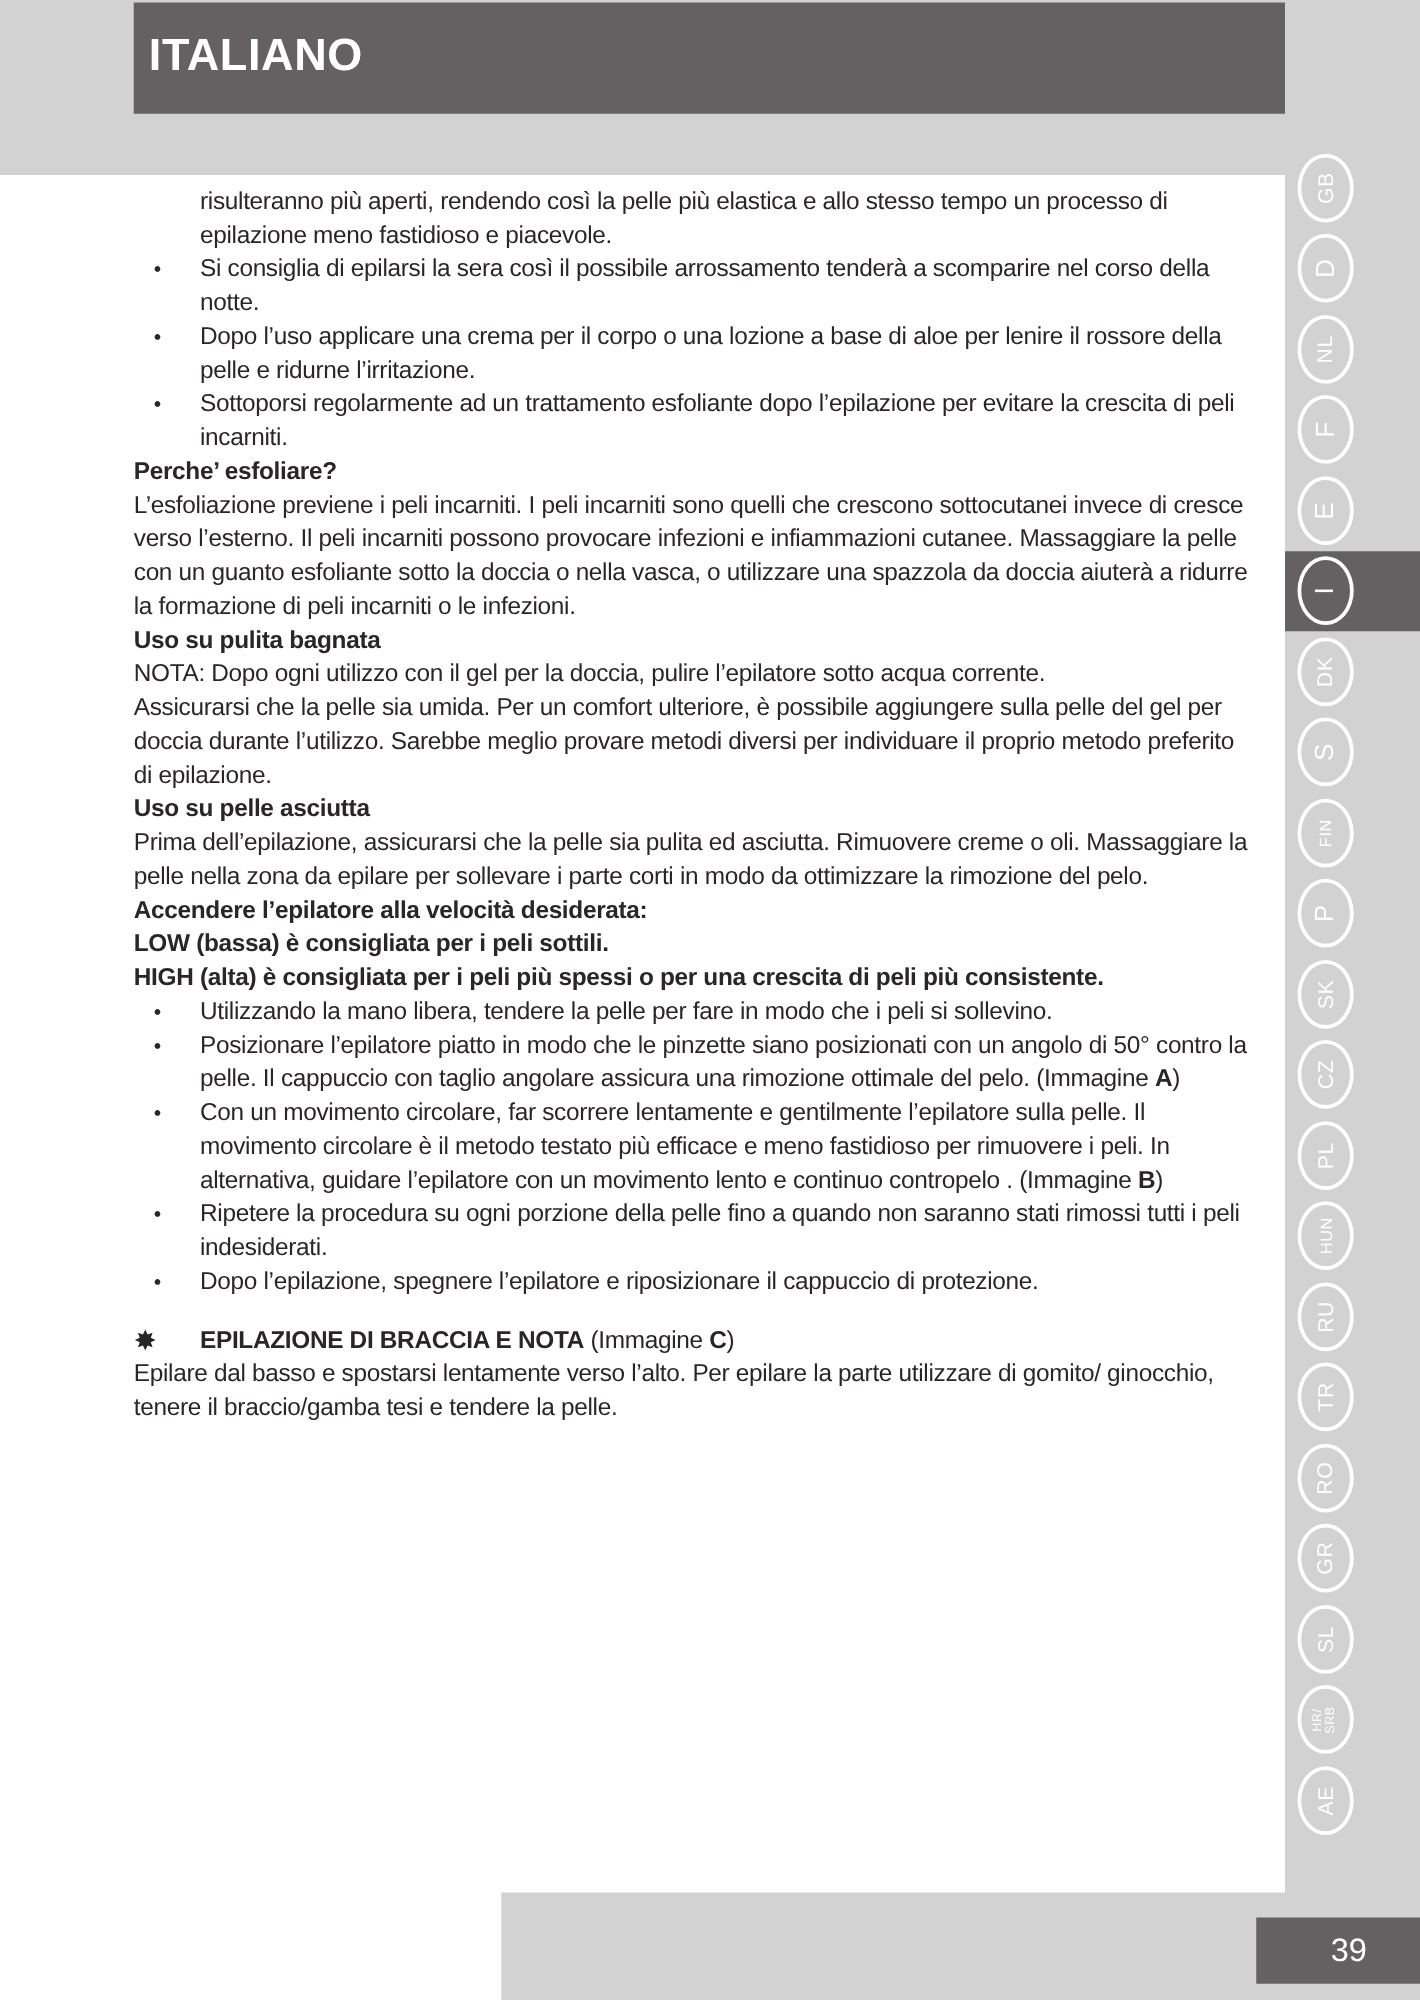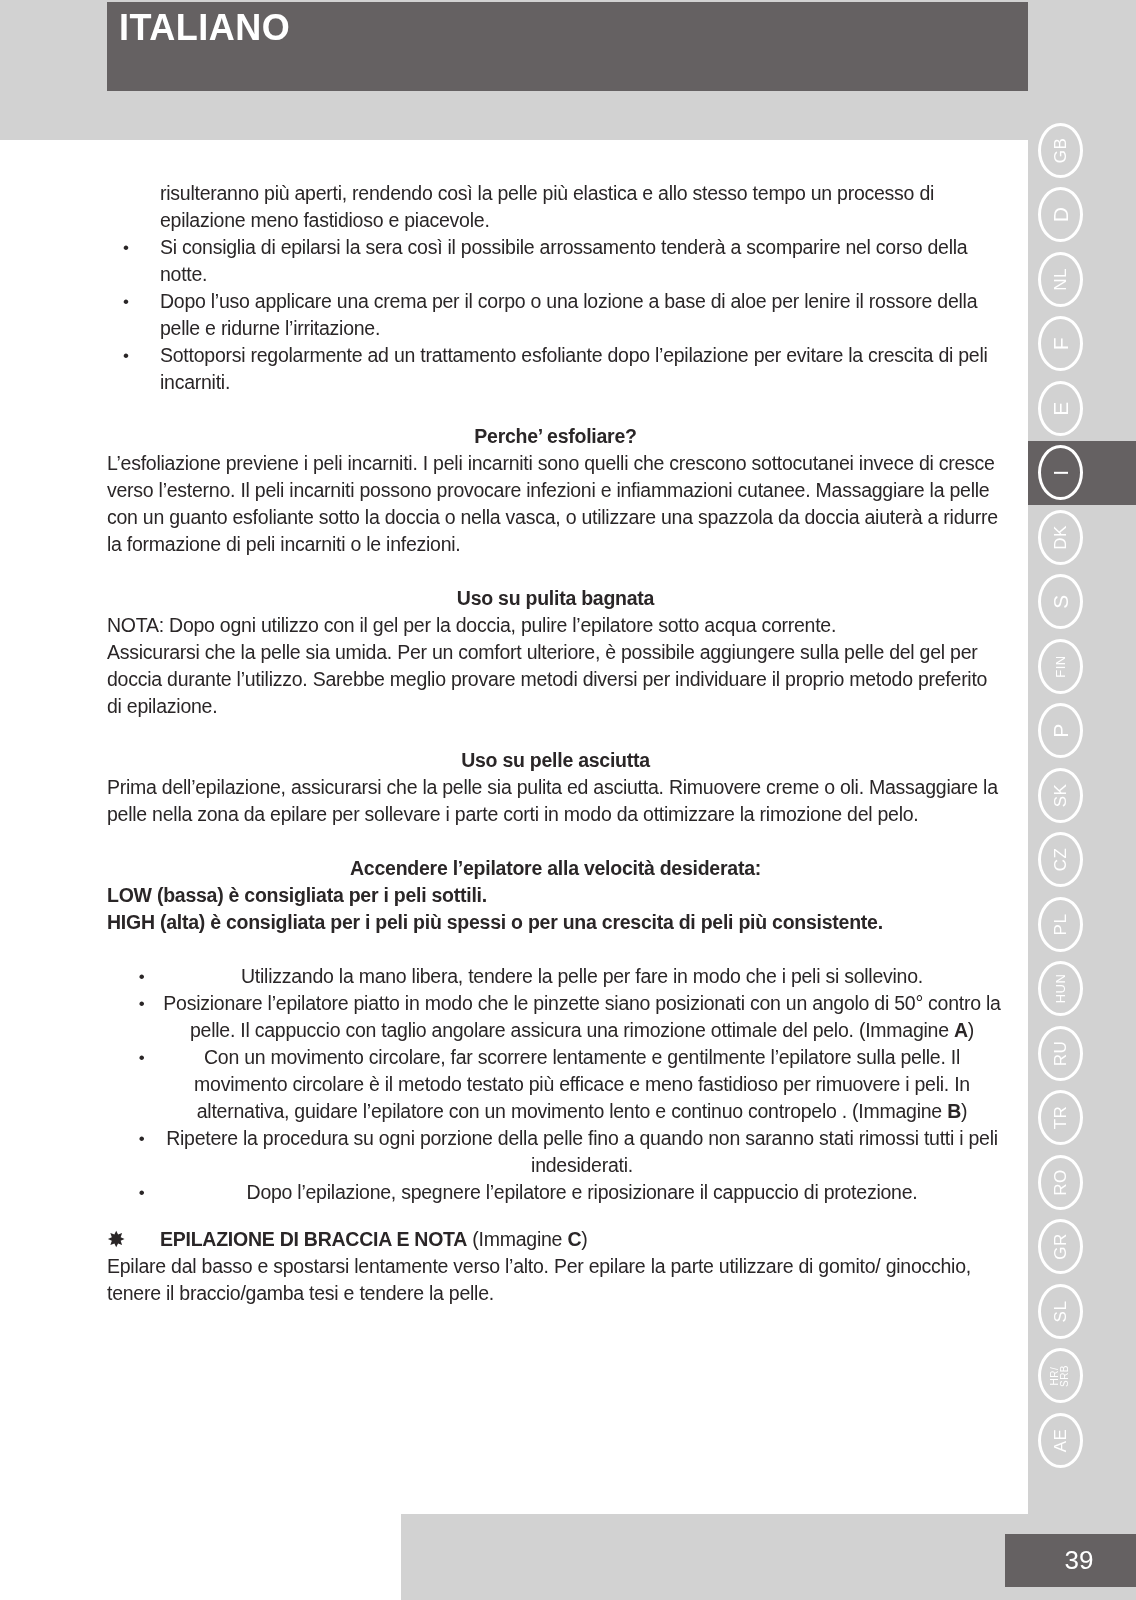--- a/index.html
+++ b/index.html
@@ -16,21 +16,21 @@
   }
   
   .top-band{position:absolute;left:0;top:0;width:1136px;height:140px;background:var(--band);}
   
   .side-strip{position:absolute;left:1028px;top:0;width:108px;height:1600px;background:var(--band);}
   
   .footer-band{position:absolute;left:401px;top:1514px;width:735px;height:86px;background:var(--band);}
   
   .title-bar{
     position:absolute;left:107px;top:2px;width:921px;height:89px;background:var(--dark);
-    padding:4px 0 0 12px;
+    padding:20px 0 0 12px;
   }
   .title-bar .title{
     color:#fff;font-size:36px;font-weight:bold;letter-spacing:.5px;line-height:1.2;
   }
   
   .lang-list{position:absolute;left:1028px;top:118px;width:108px;}
   .lang-item{height:64.5px;display:flex;align-items:center;}
   .lang-item.active{background:var(--dark);}
   .lang-circle{
     width:45px;height:55px;margin-left:10px;border:3.5px solid #fff;border-radius:50%;
@@ -45,28 +45,28 @@
   .lang-label.sm{font-size:13px;}
   .lang-label.xs{font-size:10px;line-height:10px;}
   
   .page-num-box{
     position:absolute;left:1005px;top:1534px;width:148px;height:53px;background:var(--dark);
     display:flex;align-items:center;justify-content:center;
   }
   .page-num{color:#fff;font-size:26px;}
   
   .content{
-    position:absolute;left:107px;top:140px;width:897px;padding-top:40px;
+    position:absolute;left:107px;top:140px;width:897px;padding-top:8px;
     font-size:19.5px;line-height:27px;letter-spacing:-0.25px;
   }
   .content b{font-weight:bold;}
   .p{margin:0;}
   .p.hang{padding-left:53px;}
   .h{font-weight:bold;}
-  .gap1{margin-top:27px;text-align:center;}
+  .gap1{}
   .gap2{margin-top:20px;}
   .bullet-row{display:flex;}
   .bullet-dot{width:53px;flex:none;padding-left:16px;font-size:17px;}
   .bullet-text{flex:1;}
   .icon-row{display:flex;}
   .icon-cell{width:53px;flex:none;font-size:22px;line-height:27px;}
 </style>
 </head>
 <body>
 

